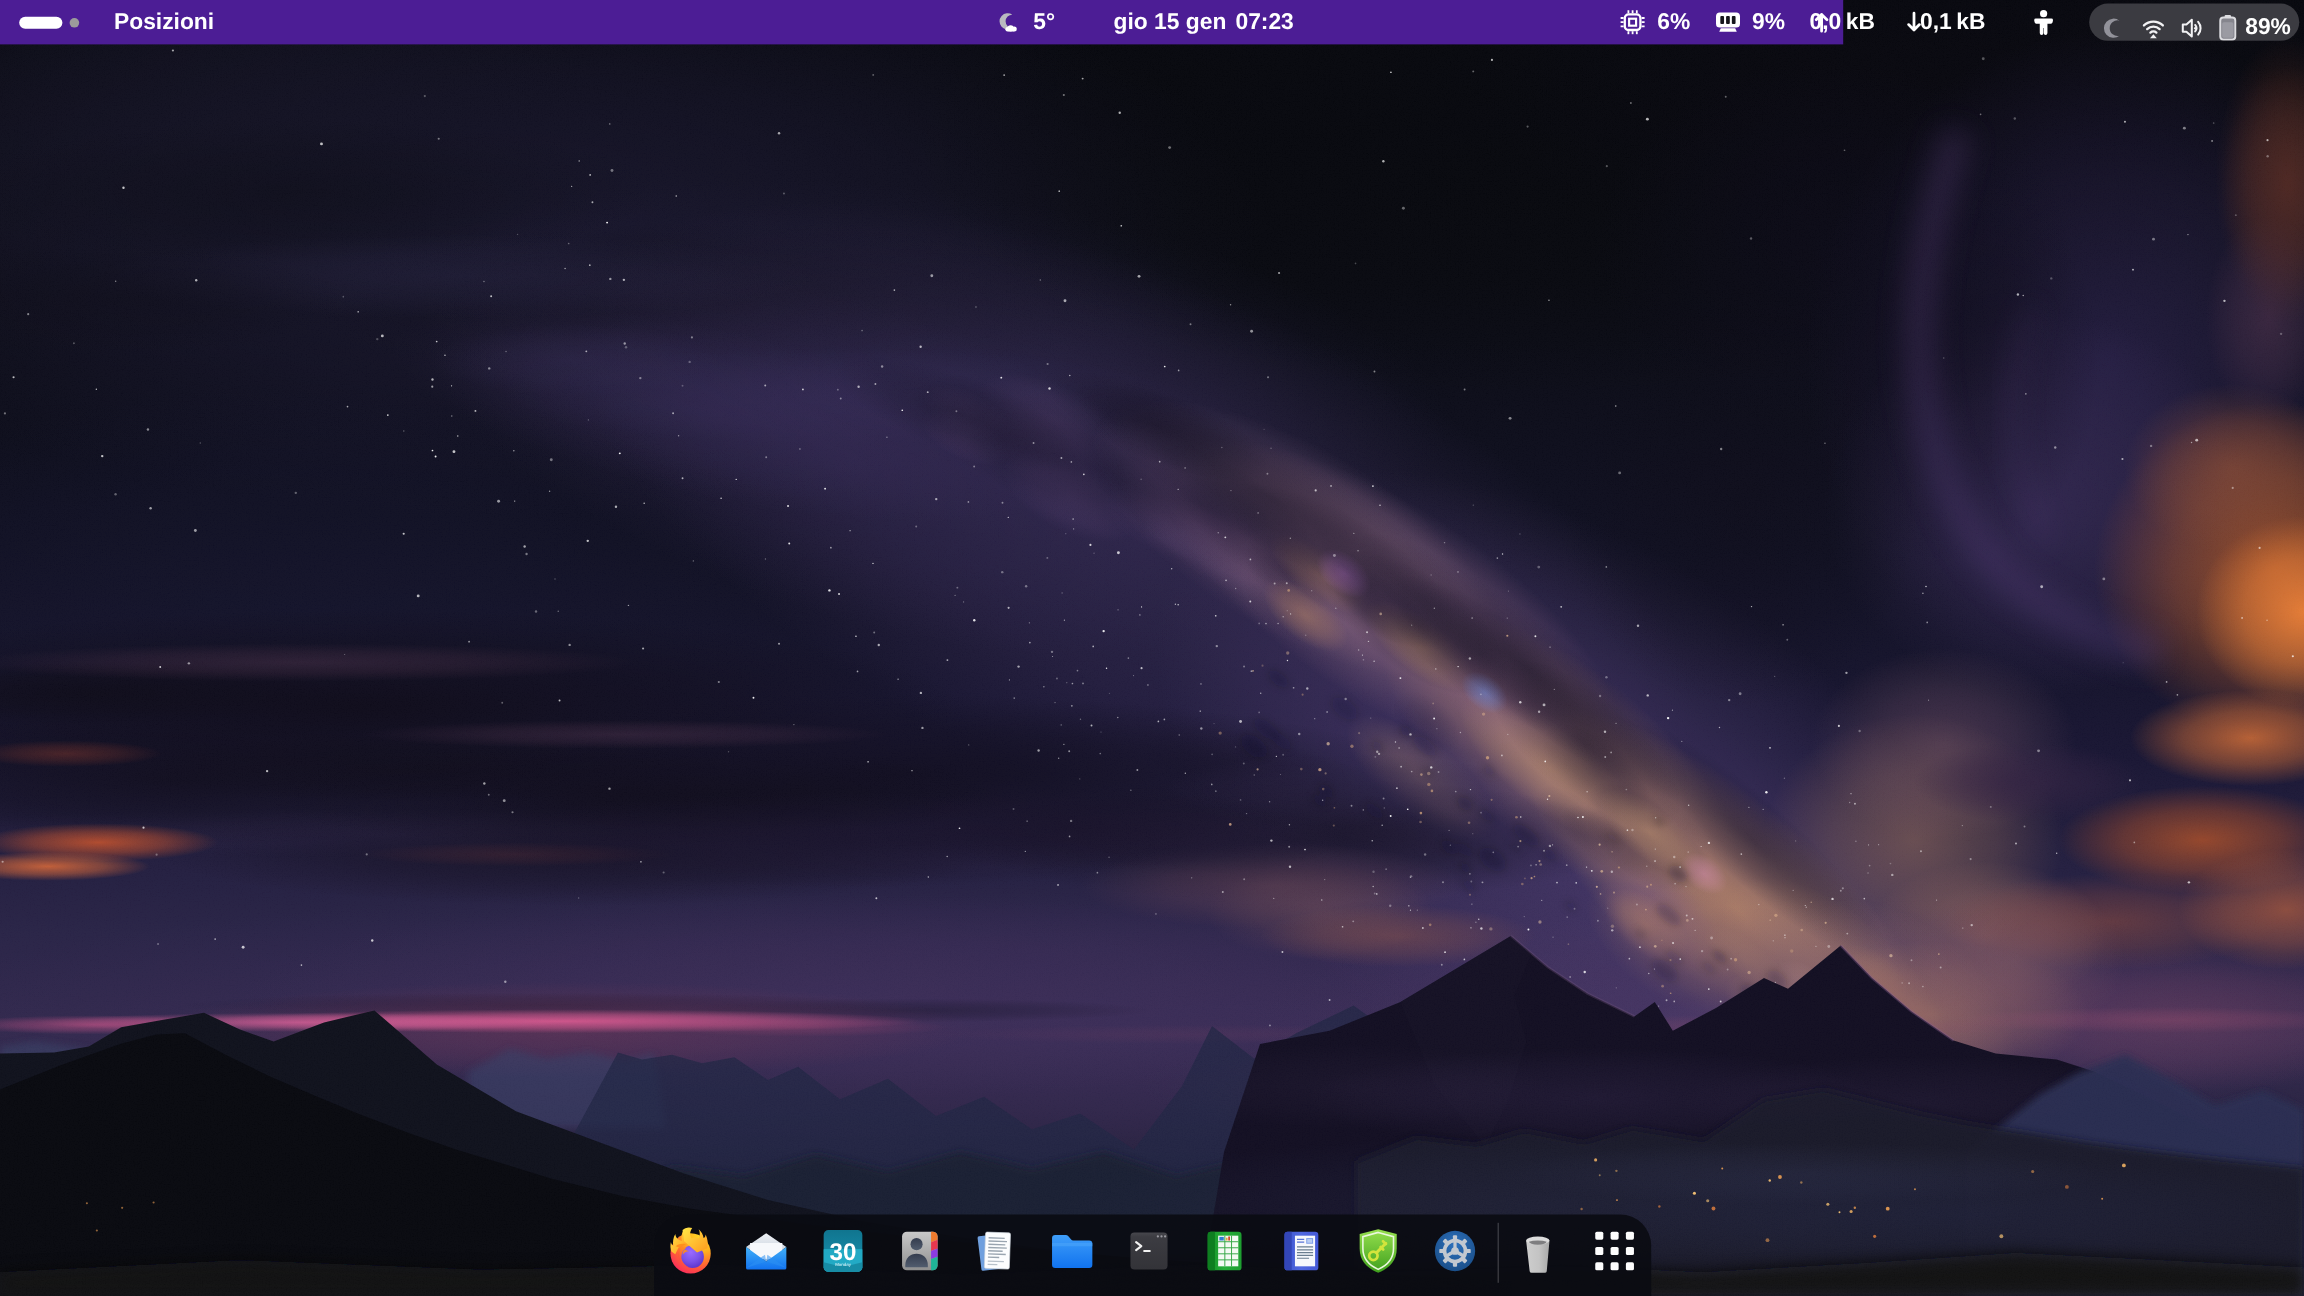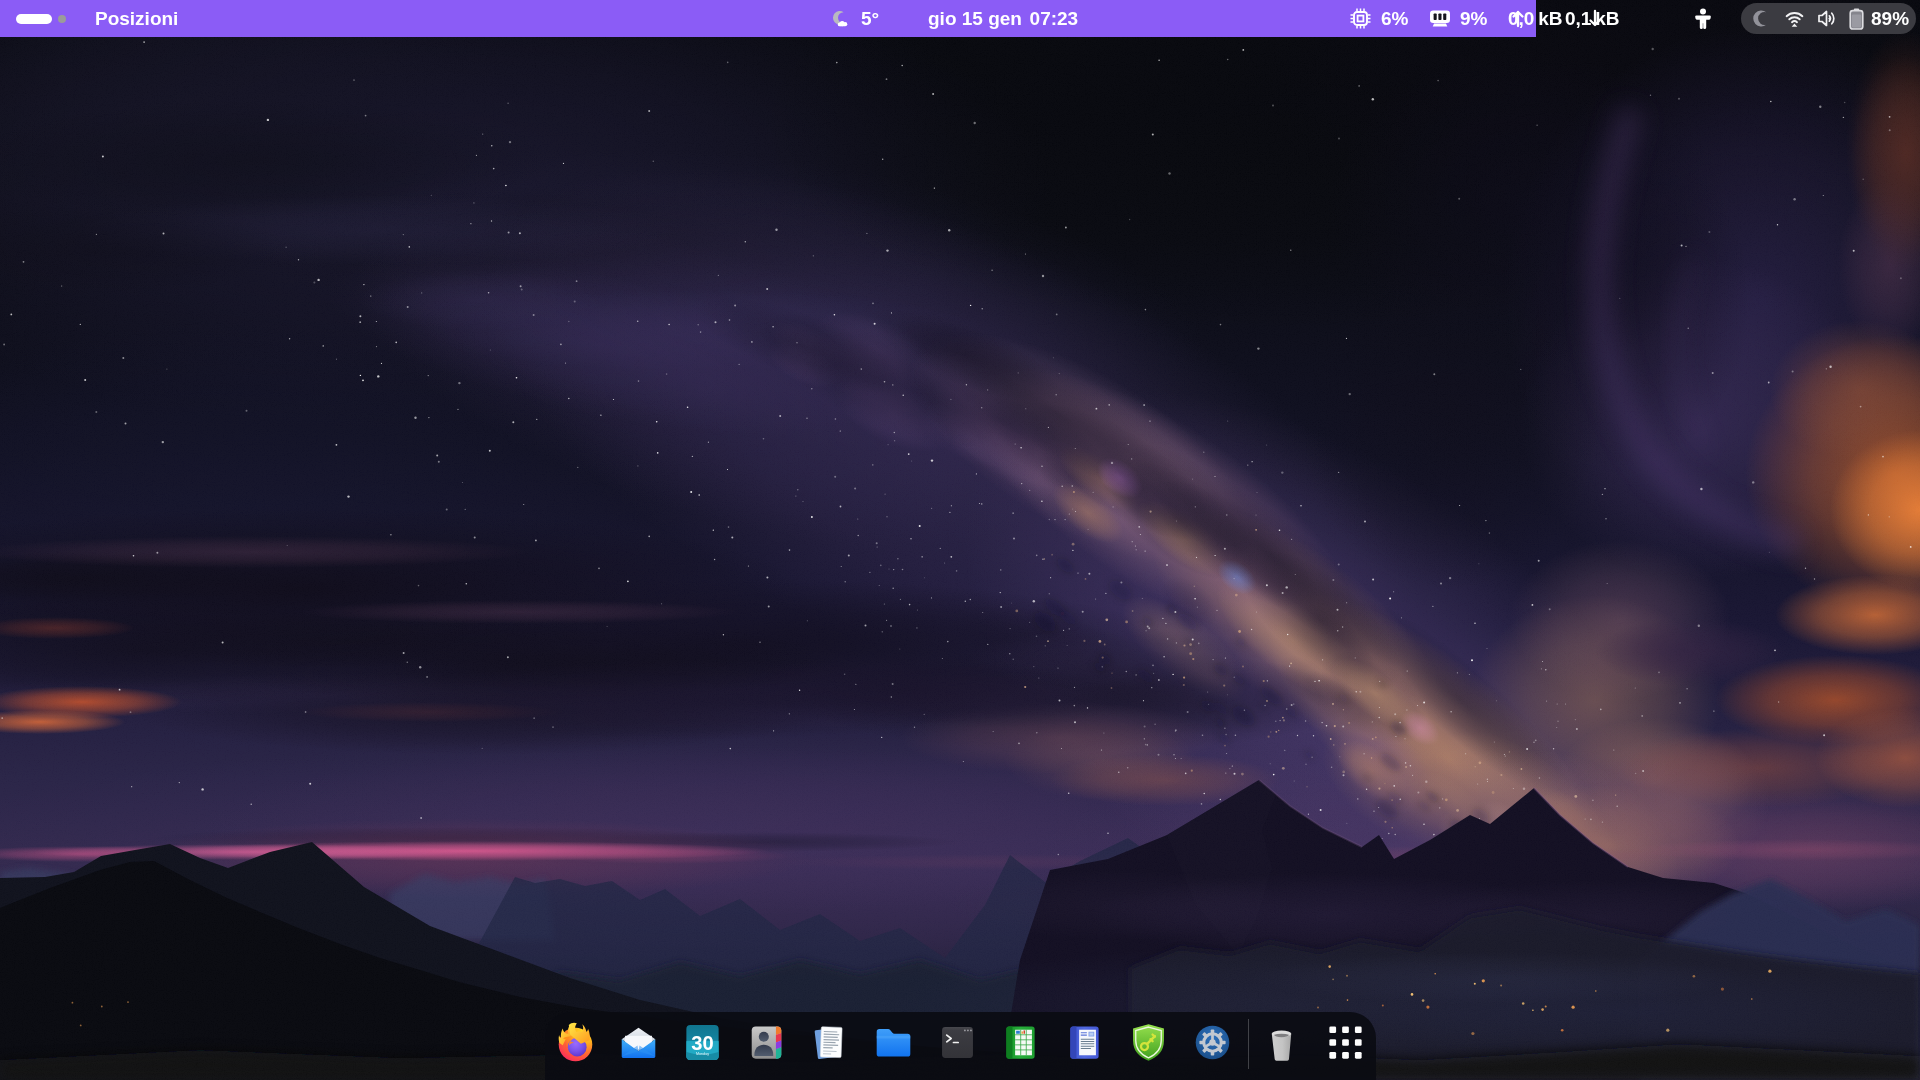--- a/index.html
+++ b/index.html
@@ -1,19 +1,19 @@
 <!DOCTYPE html>
 <html><head><meta charset="utf-8"><style>
 html,body{margin:0;padding:0;width:1920px;height:1080px;overflow:hidden;background:#06070f;font-family:"Liberation Sans",sans-serif;}
 #wall{position:absolute;left:0;top:0;width:1920px;height:1080px;}
-#topbar{position:absolute;left:0;top:0;width:1536px;height:37px;background:#8b5cf6;color:#fff;font-weight:bold;font-size:19px;}
+#topbar{position:absolute;left:0;top:0;width:1536px;height:37px;background:#4c1d95;color:#fff;font-weight:bold;font-size:19px;}
 .tb{position:absolute;top:0;height:37px;line-height:37px;white-space:pre;}
 #dock{position:absolute;left:545px;top:1012px;width:831px;height:68px;background:rgba(10,11,18,0.9);border-radius:26px 26px 0 0;}
 .di{position:absolute;top:1021px;width:43px;height:43px;}
-#pillbox{position:absolute;left:1741px;top:3px;width:175px;height:31px;background:#3b3b41;border-radius:16px;display:flex;align-items:center;}
+#pillbox{position:absolute;left:1741px;top:3px;width:175px;height:31px;background:#3b3b41;border-radius:16px;display:flex;align-items:flex-end;}
 </style></head><body>
 <div id="wall"><svg width="1920" height="1080" viewBox="0 0 1920 1080">
       <defs>
         <linearGradient id="sky" x1="0" y1="0" x2="0" y2="1">
           <stop offset="0" stop-color="#03040a"></stop>
           <stop offset="0.22" stop-color="#06070f"></stop>
           <stop offset="0.42" stop-color="#0c0c1e"></stop>
           <stop offset="0.58" stop-color="#151230"></stop>
           <stop offset="0.72" stop-color="#262044"></stop>
           <stop offset="0.80" stop-color="#2e254a"></stop>
@@ -1765,21 +1765,21 @@
       </g>
 </svg>
 <span class="tb" style="left:1460px">9%</span>
 <svg style="position:absolute;left:1511px;top:8px" width="14" height="21" viewBox="0 0 14 21" fill="none" stroke="#fff" stroke-width="2.3" stroke-linecap="round" stroke-linejoin="round">
       <path d="M7,18 V4 M2.5,8.5 L7,4 L11.5,8.5"></path>
     </svg>
     <span class="tb" style="left:1508px">0,0 kB</span>
 <svg style="position:absolute;left:1588px;top:8px" width="14" height="21" viewBox="0 0 14 21" fill="none" stroke="#fff" stroke-width="2.3" stroke-linecap="round" stroke-linejoin="round">
       <path d="M7,3 V17 M2.5,12.5 L7,17 L11.5,12.5"></path>
     </svg>
-    <span class="tb" style="left:1565px">0,1 kB</span>
+    <span class="tb" style="left:1600px">0,1 kB</span>
 <svg style="position:absolute;left:1695px;top:8px" width="16" height="22" viewBox="0 0 16 22" fill="#fff">
 <circle cx="8" cy="3.4" r="3"></circle>
 <path d="M1.6,7.4 h12.8 a1.4,1.4 0 0 1 1.4,1.6 l-0.3,1.6 a1.4,1.4 0 0 1-1.4,1.1 h-2.9 v7.8 a1.6,1.6 0 0 1-1.6,1.6 a1.4,1.4 0 0 1-1.4-1.4 v-4.4 h-0.4 v4.4 a1.4,1.4 0 0 1-1.4,1.4 a1.6,1.6 0 0 1-1.6-1.6 v-7.8 h-2.9 a1.4,1.4 0 0 1-1.4-1.1 l-0.3-1.6 a1.4,1.4 0 0 1 1.4-1.6 Z"></path>
 </svg>
 <div id="pillbox">
 <svg style="margin-left:10px" width="21" height="21" viewBox="0 0 21 21">
         <path d="M15.2,4.2 A8,8 0 1 0 15.2,16.8 A6.5,6.5 0 1 1 15.2,4.2 Z" fill="#92929a"></path>
       </svg>
 <svg style="margin-left:12px" width="21" height="21" viewBox="0 0 21 21" fill="none" stroke="#f2f2f4" stroke-linecap="round">
 <path d="M2.6,8.2 a11.4,11.4 0 0 1 15.8,0" stroke-width="1.9"></path>

